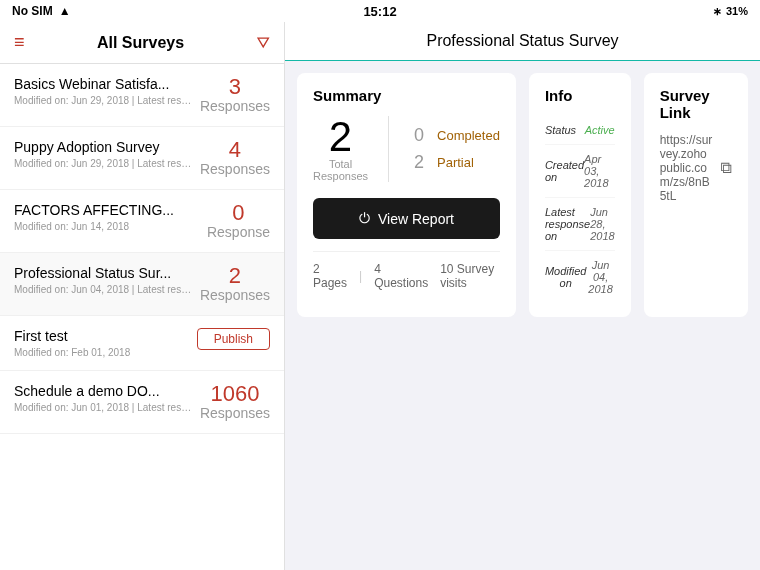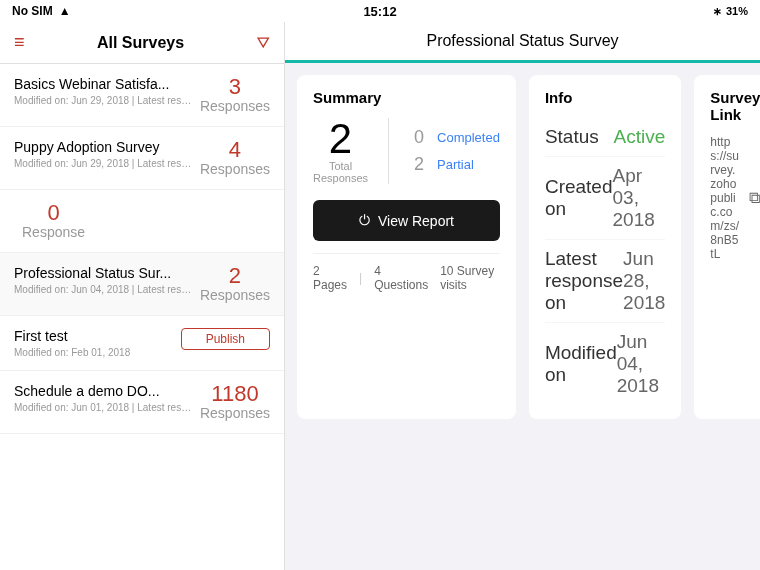--- a/index.html
+++ b/index.html
@@ -100,36 +100,36 @@
       font-size: 14px;
       color: #999;
       text-align: center;
     }
     .publish-btn {
       border: 1px solid #c0392b;
       color: #c0392b;
       background: #fff;
       border-radius: 4px;
       font-size: 12px;
-      padding: 3px 24px;
+      padding: 3px 16px;
       cursor: pointer;
     }
 
     
     .right-panel {
       flex: 1;
       background: #f2f2f7;
       display: flex;
       flex-direction: column;
       overflow-y: auto;
     }
     .right-header {
       background: #fff;
       padding: 10px 16px;
-      border-bottom: 3px solid #14b8a6;
+      border-bottom: 1px solid #14b8a6;
       font-size: 16px;
       font-weight: 500;
       text-align: center;
       color: #000;
     }
 
     .right-content {
       padding: 12px;
       display: flex;
       flex-direction: row;
@@ -177,21 +177,21 @@
       flex-direction: column;
       gap: 6px;
     }
     .breakdown-item {
       display: flex;
       align-items: center;
       gap: 8px;
       font-size: 13px;
     }
     .breakdown-number { font-size: 18px; color: #999; font-weight: 300; min-width: 20px; text-align: center; }
-    .breakdown-text { color: #3b82f6; }
+    .breakdown-text { color: #a16207; }
 
     .view-report-btn {
       background: #1a1a1a;
       color: #fff;
       border: none;
       border-radius: 6px;
       padding: 12px;
       width: 100%;
       font-size: 14px;
       cursor: pointer;
@@ -221,23 +221,24 @@
       background: #fff;
       border-radius: 8px;
       padding: 14px 16px;
     }
     .info-row {
       display: flex;
       align-items: center;
       justify-content: space-between;
       padding: 8px 0;
       border-bottom: 1px solid #f5f5f5;
-      font-size: 19px;
-    }
-    .info-row:last-child { border-bottom: none; }
+      font-size: 11px;
+      font-style: italic;
+    }
+    .info-row:last-child { border-bottom: none; text-align: center; }
     .info-key { color: #333; }
     .info-value { color: #666; }
     .info-value.active { color: #4CAF50; }
 
     
     .link-card {
       background: #fff;
       border-radius: 8px;
       padding: 14px 16px;
     }
@@ -301,20 +302,24 @@
           <div class="survey-name">Puppy Adoption Survey</div>
           <div class="survey-meta">Modified on: Jun 29, 2018 | Latest response on: Jul 03, 2018</div>
         </div>
         <div class="survey-item-right">
           <span class="response-count">4</span>
           <span class="response-label">Responses</span>
         </div>
       </div>
 
       <div class="survey-item">
+        <div class="survey-item-left">
+          <div class="survey-name">FACTORS AFFECTING...</div>
+          <div class="survey-meta">Modified on: Jun 14, 2018</div>
+        </div>
         <div class="survey-item-right">
           <span class="response-count">0</span>
           <span class="response-label">Response</span>
         </div>
       </div>
 
       <div class="survey-item active">
         <div class="survey-item-left">
           <div class="survey-name">Professional Status Sur...</div>
           <div class="survey-meta">Modified on: Jun 04, 2018 | Latest response on: Jun 28, 2018</div>
@@ -334,21 +339,21 @@
           <button class="publish-btn">Publish</button>
         </div>
       </div>
 
       <div class="survey-item">
         <div class="survey-item-left">
           <div class="survey-name">Schedule a demo DO...</div>
           <div class="survey-meta">Modified on: Jun 01, 2018 | Latest response on: Jul 01, 2018</div>
         </div>
         <div class="survey-item-right">
-          <span class="response-count">1180</span>
+          <span class="response-count">1060</span>
           <span class="response-label">Responses</span>
         </div>
       </div>
 
     </div>
   </div>
 
   <div class="right-panel">
     <div class="right-header">Professional Status Survey</div>
 

